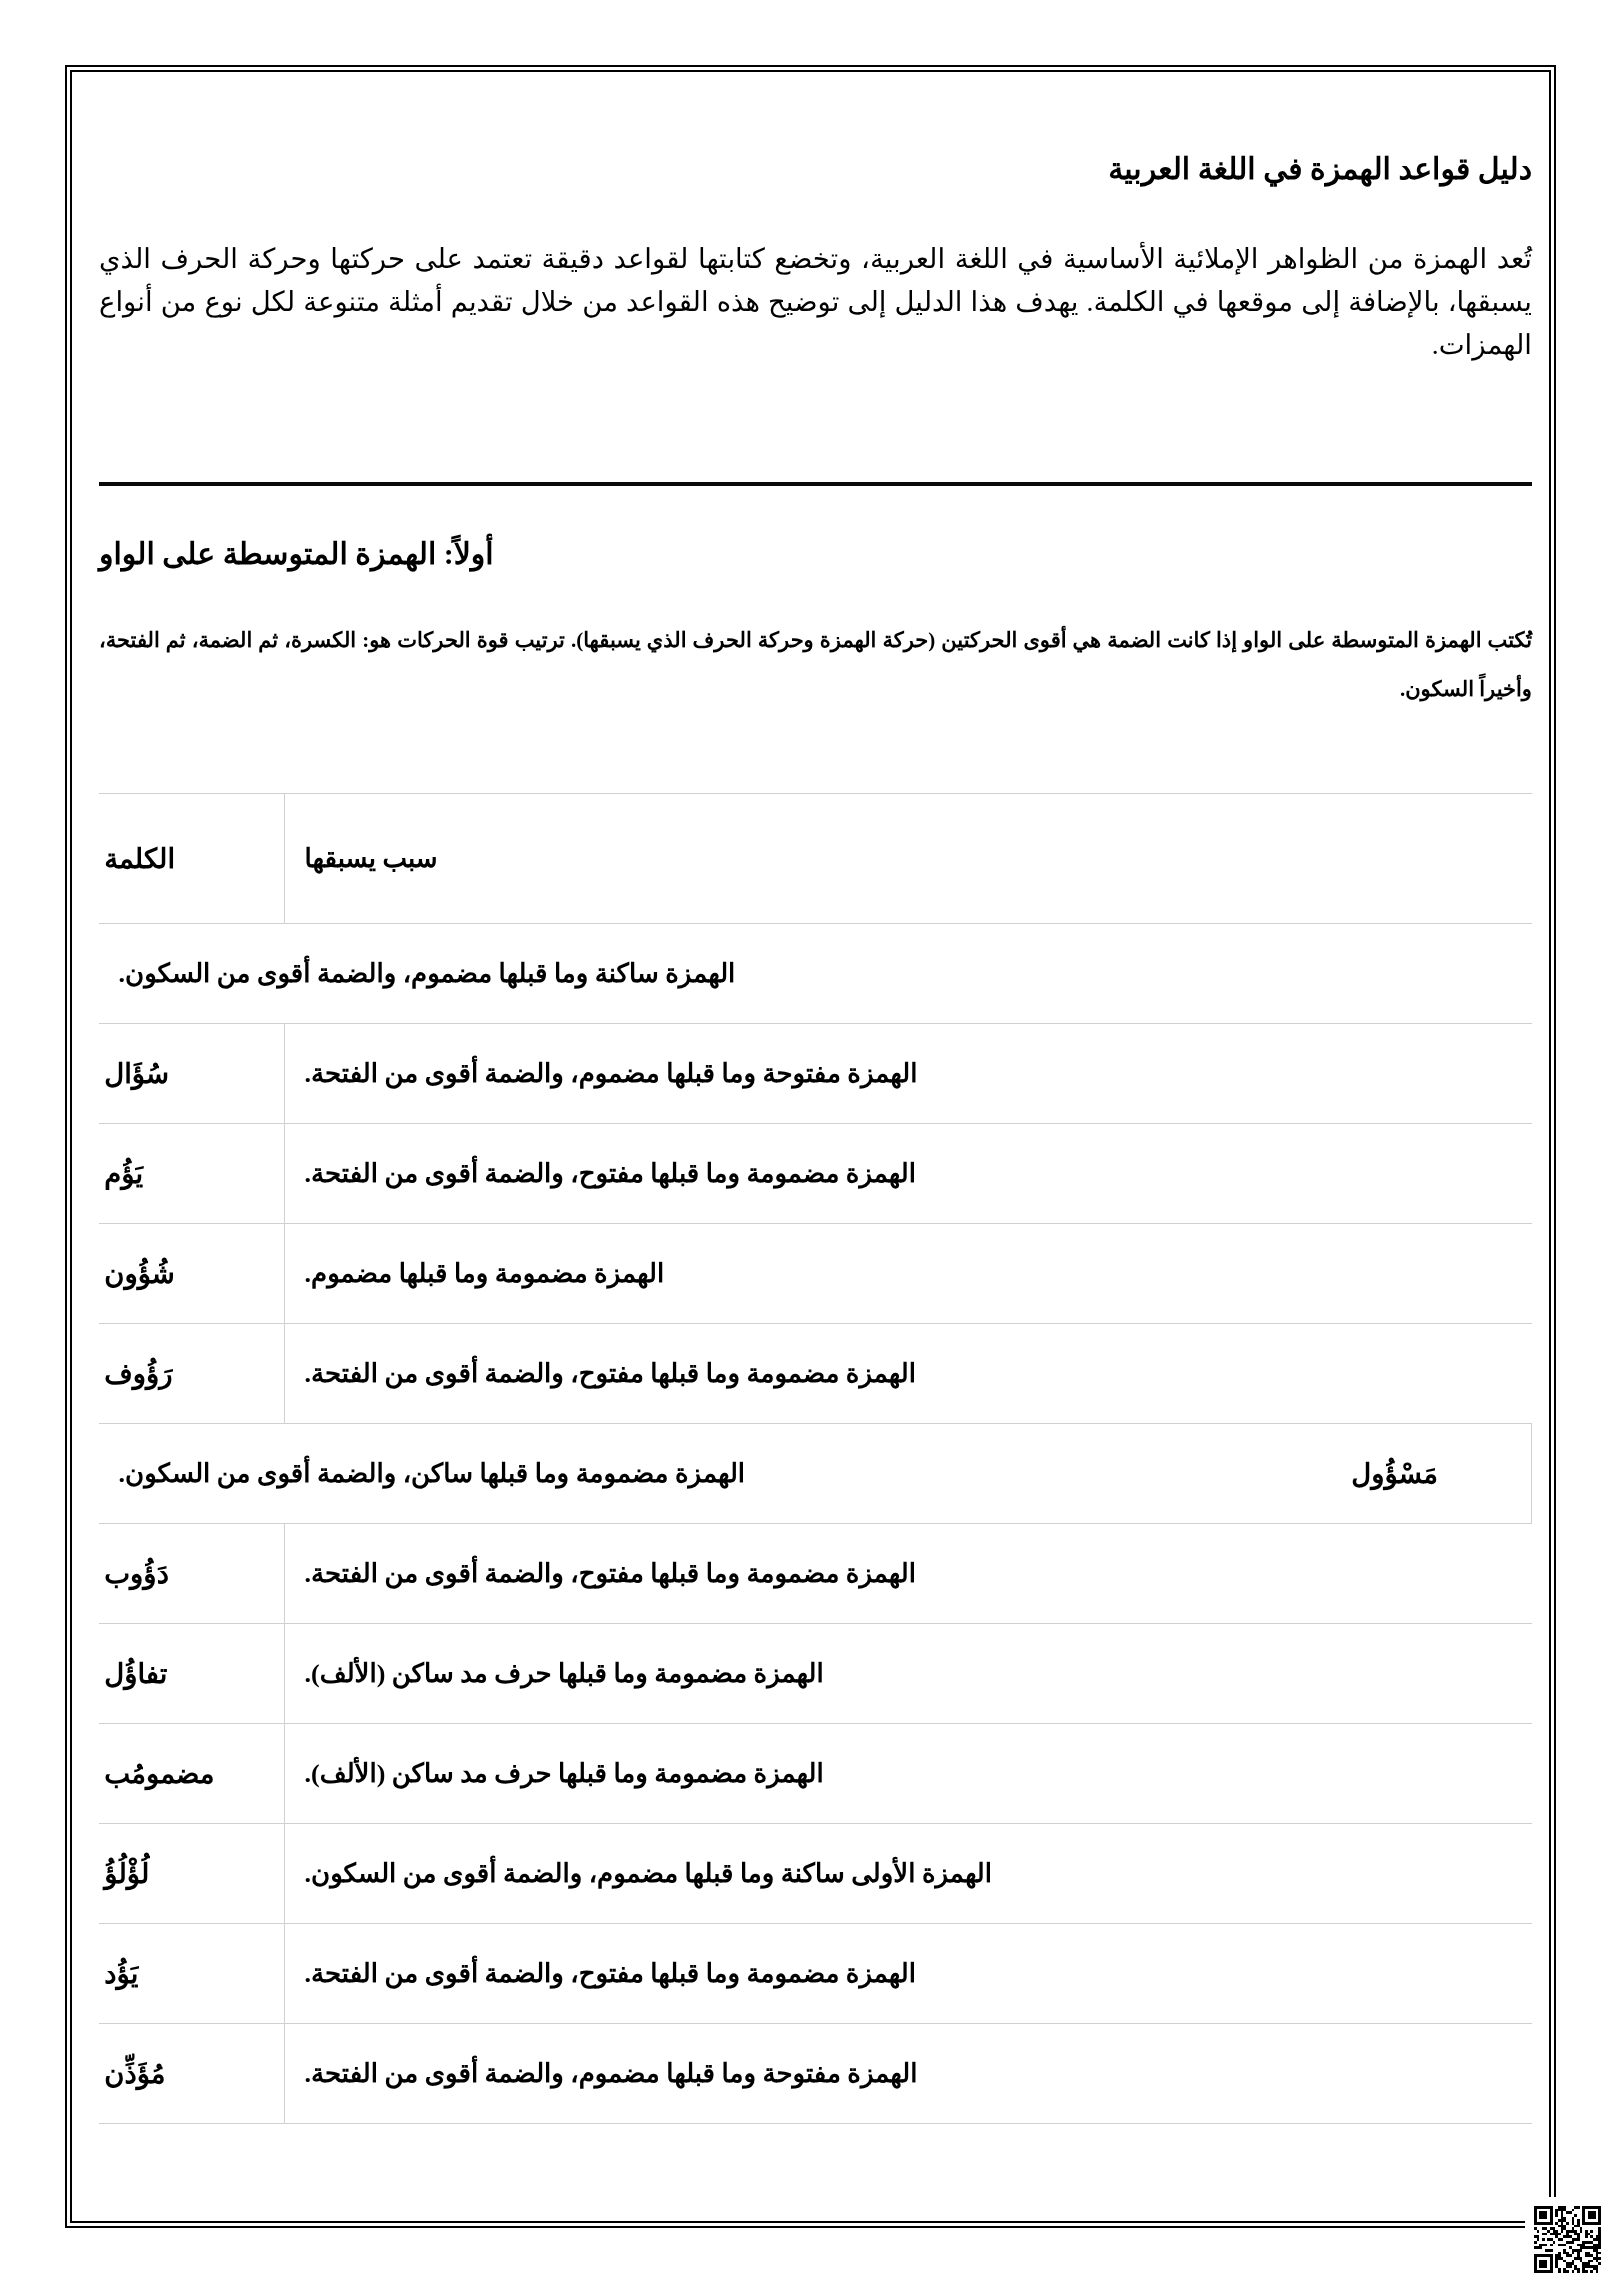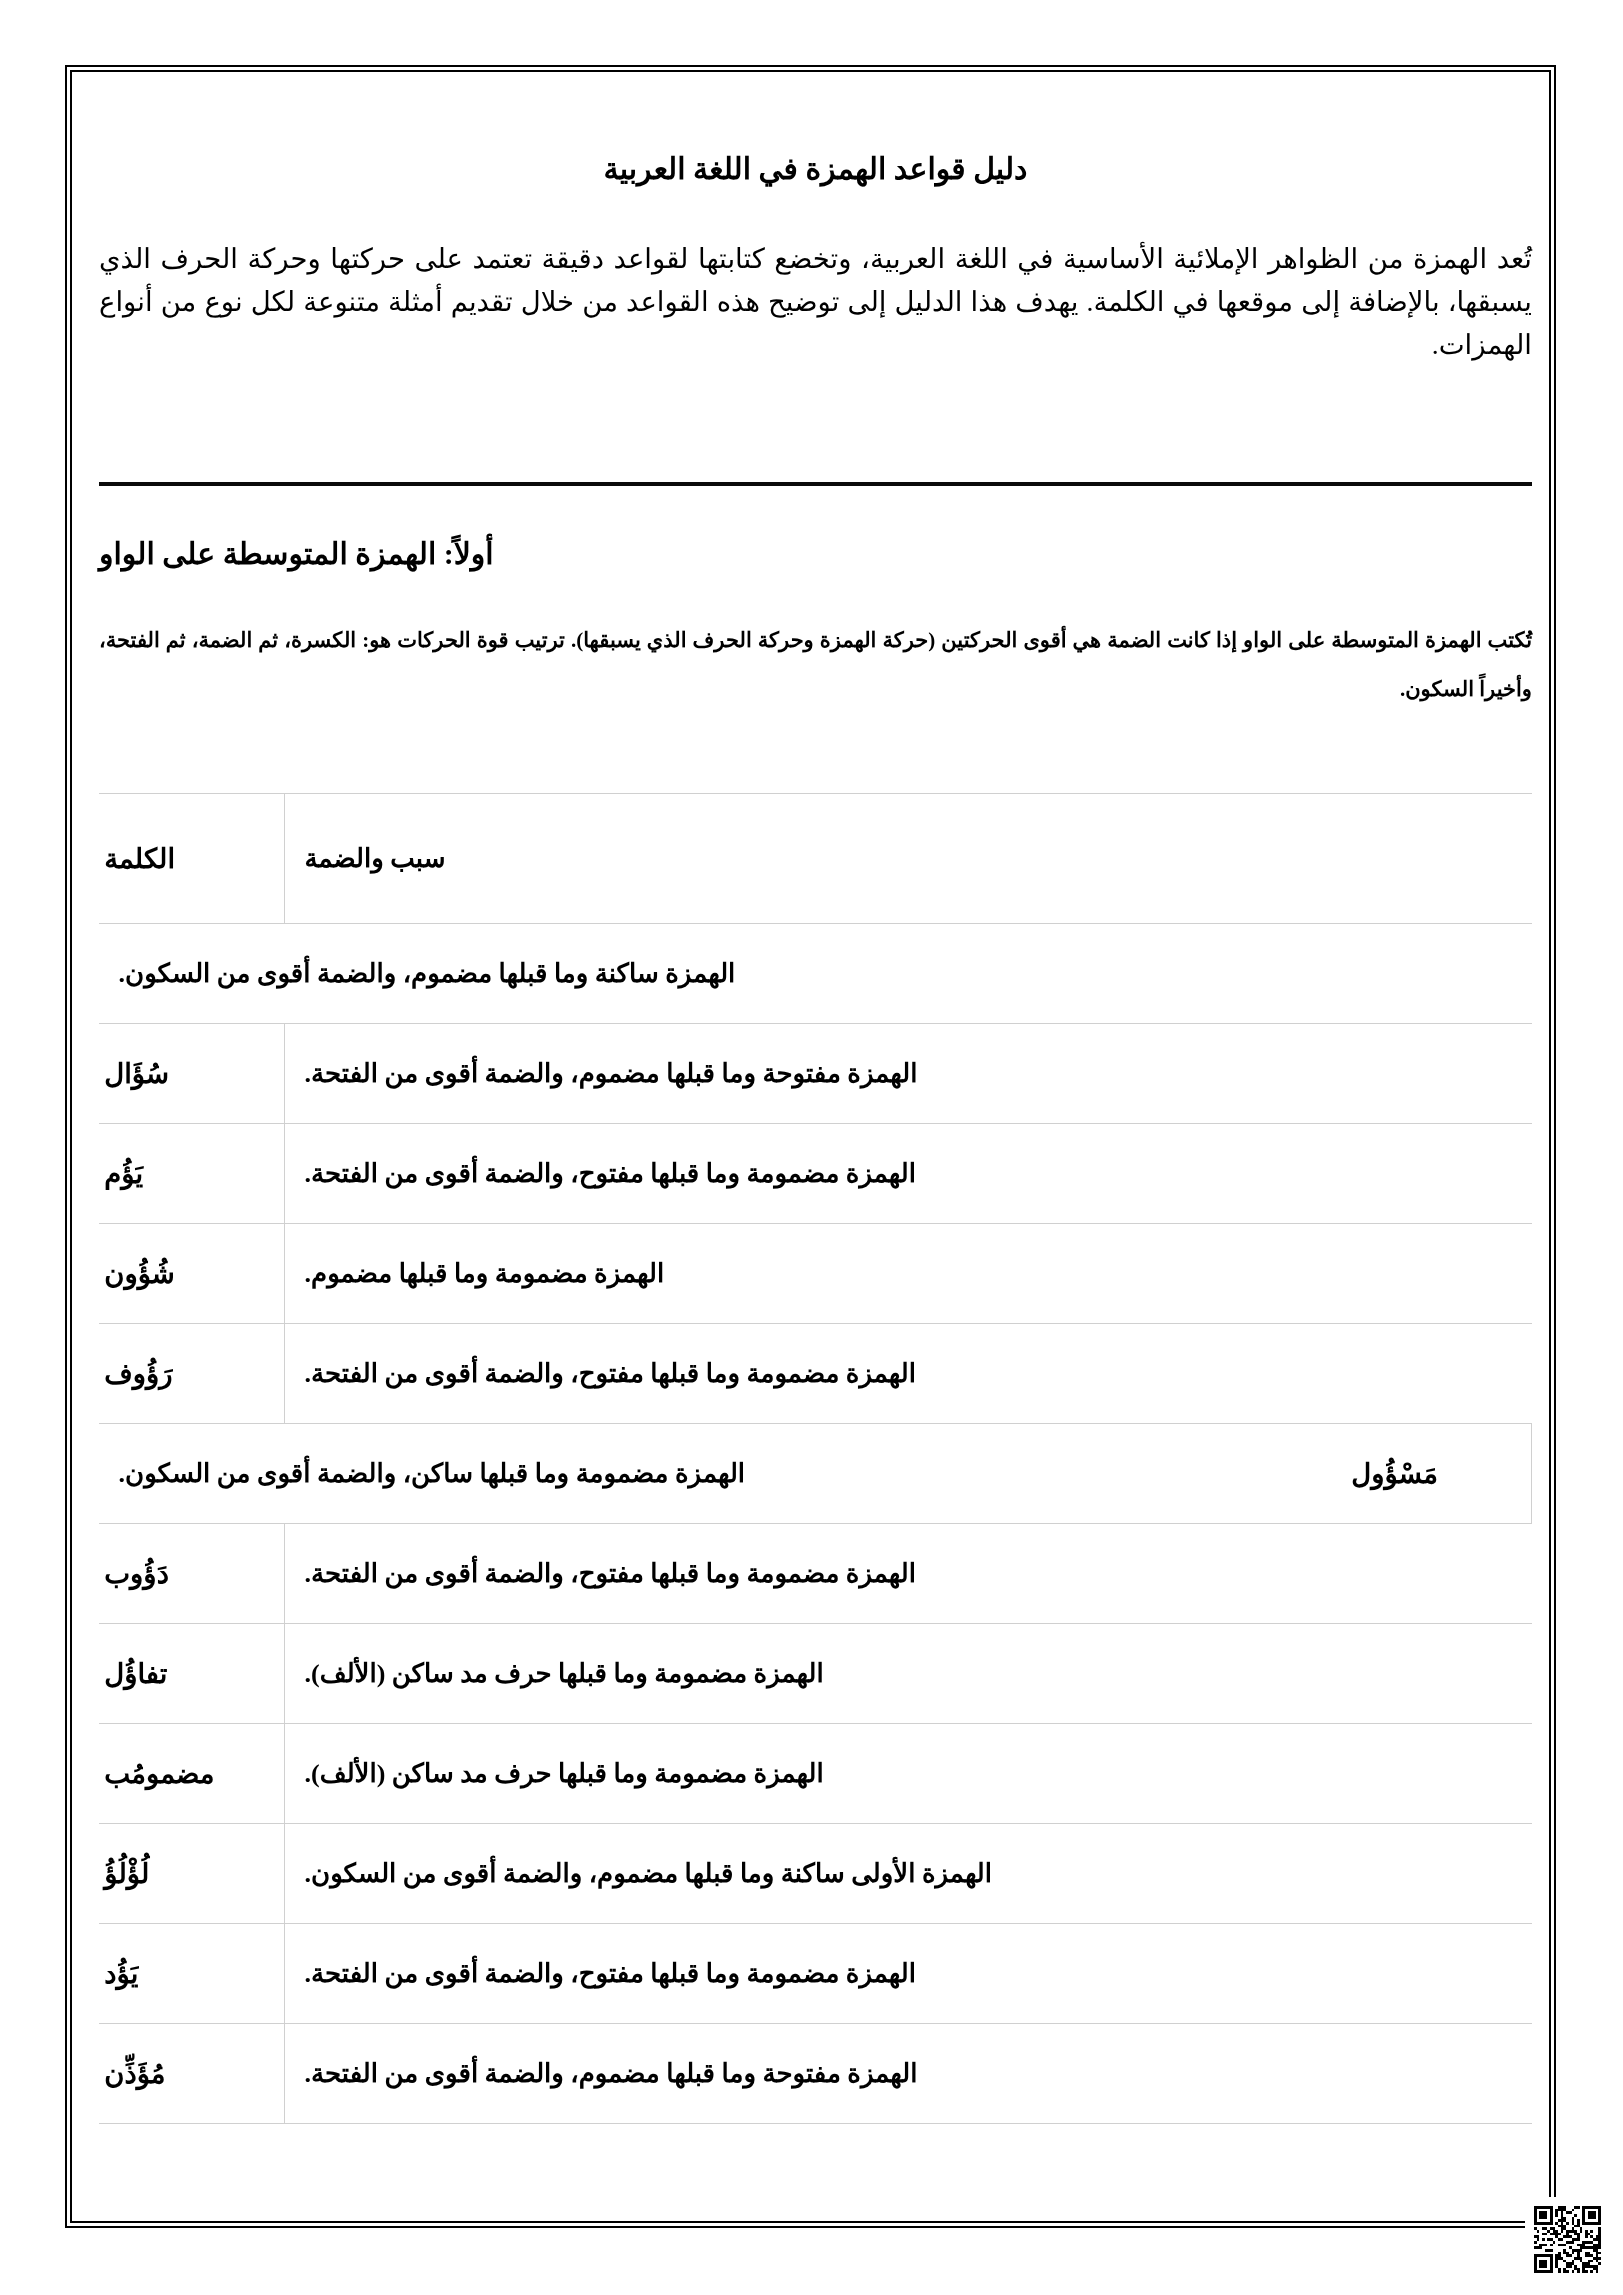--- a/index.html
+++ b/index.html
@@ -12,21 +12,21 @@
   .frame-outer{
     position:absolute;left:65px;top:65px;width:1491px;height:2163px;
     border:2px solid #000;box-sizing:border-box;
   }
   .frame-inner{
     position:absolute;left:2.6px;top:2.6px;right:2.6px;bottom:2.6px;
     border:2.6px solid #000;
   }
   .page-title{
     position:absolute;left:99px;top:148px;width:1433px;
-    font-size:30px;font-weight:700;direction:rtl;text-align:center;line-height:42px;
+    font-size:30px;font-weight:700;direction:rtl;text-align:right;line-height:42px;
   }
   .intro{
     position:absolute;left:99px;top:237px;width:1433px;
     font-size:27.5px;font-weight:400;direction:rtl;text-align:justify;line-height:43px;
   }
   .hrule{
     position:absolute;left:99px;top:482px;width:1433px;height:3.9px;
     background:#0a0a0a;border:none;margin:0;
   }
   .section-heading{
@@ -77,21 +77,21 @@
 
 <div class="hrule"></div>
 
 <div class="section-heading">أولاً: الهمزة المتوسطة على الواو</div>
 
 <div class="section-body">تُكتب الهمزة المتوسطة على الواو إذا كانت الضمة هي أقوى الحركتين (حركة الهمزة وحركة الحرف الذي يسبقها). ترتيب قوة الحركات هو: الكسرة، ثم الضمة، ثم الفتحة، وأخيراً السكون.</div>
 
 <div class="rules-table">
   <div class="trow header">
     <div class="cell word">الكلمة</div>
-    <div class="cell reason">سبب والضمة</div>
+    <div class="cell reason">سبب يسبقها</div>
   </div>
   <div id="table-body">
   <div class="trow">
     <div class="cell reason">الهمزة ساكنة وما قبلها مضموم، والضمة أقوى من السكون.</div>
   </div>
 
   <div class="trow">
     <div class="cell word">سُؤَال</div>
     <div class="cell reason">الهمزة مفتوحة وما قبلها مضموم، والضمة أقوى من الفتحة.</div>
   </div>

